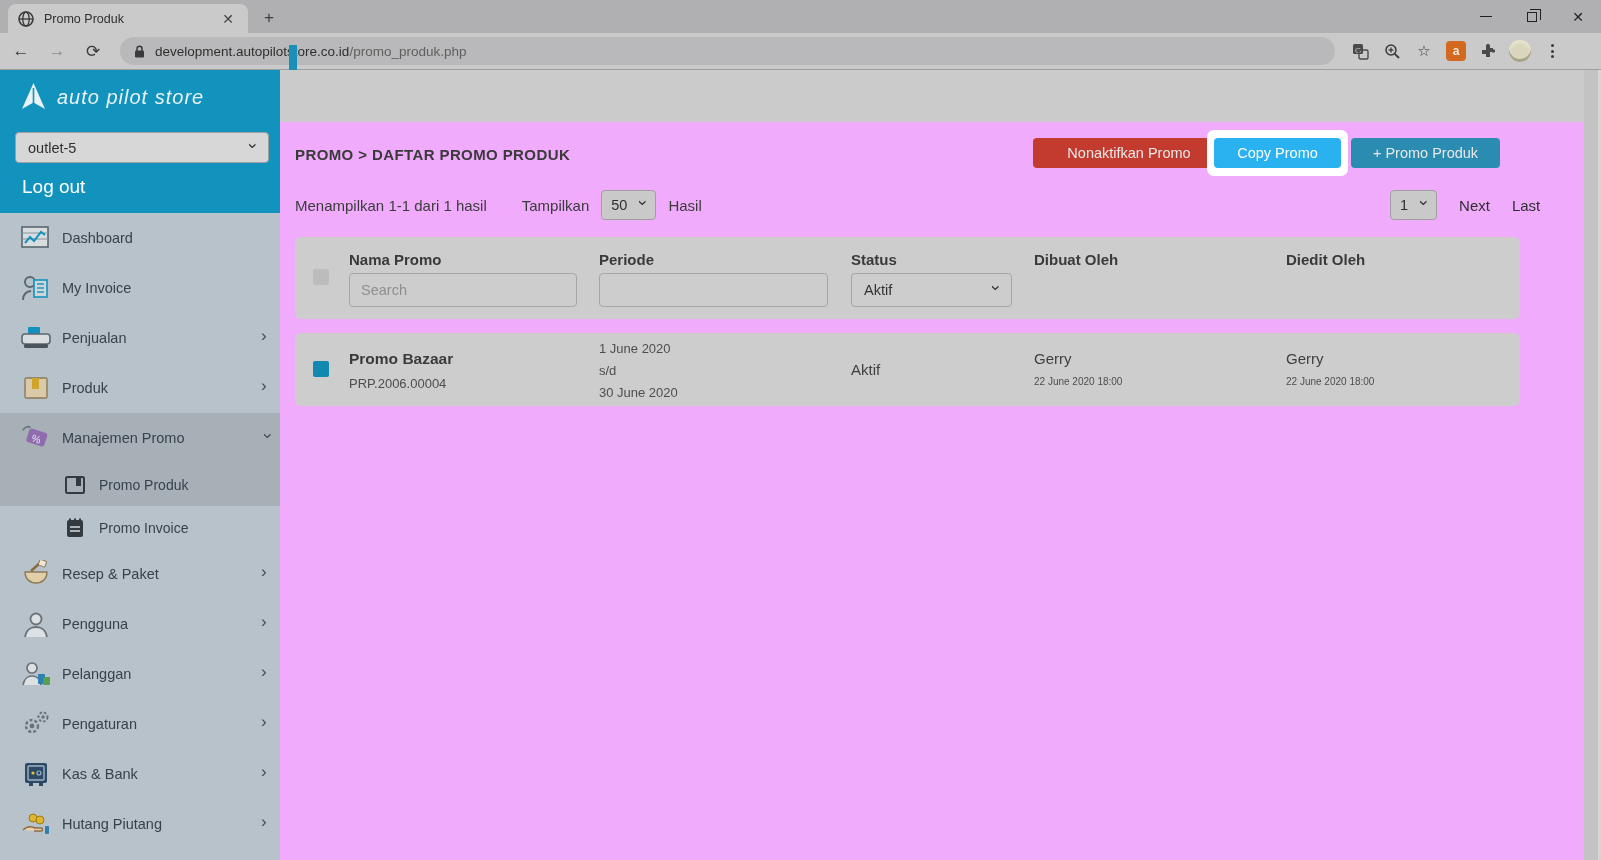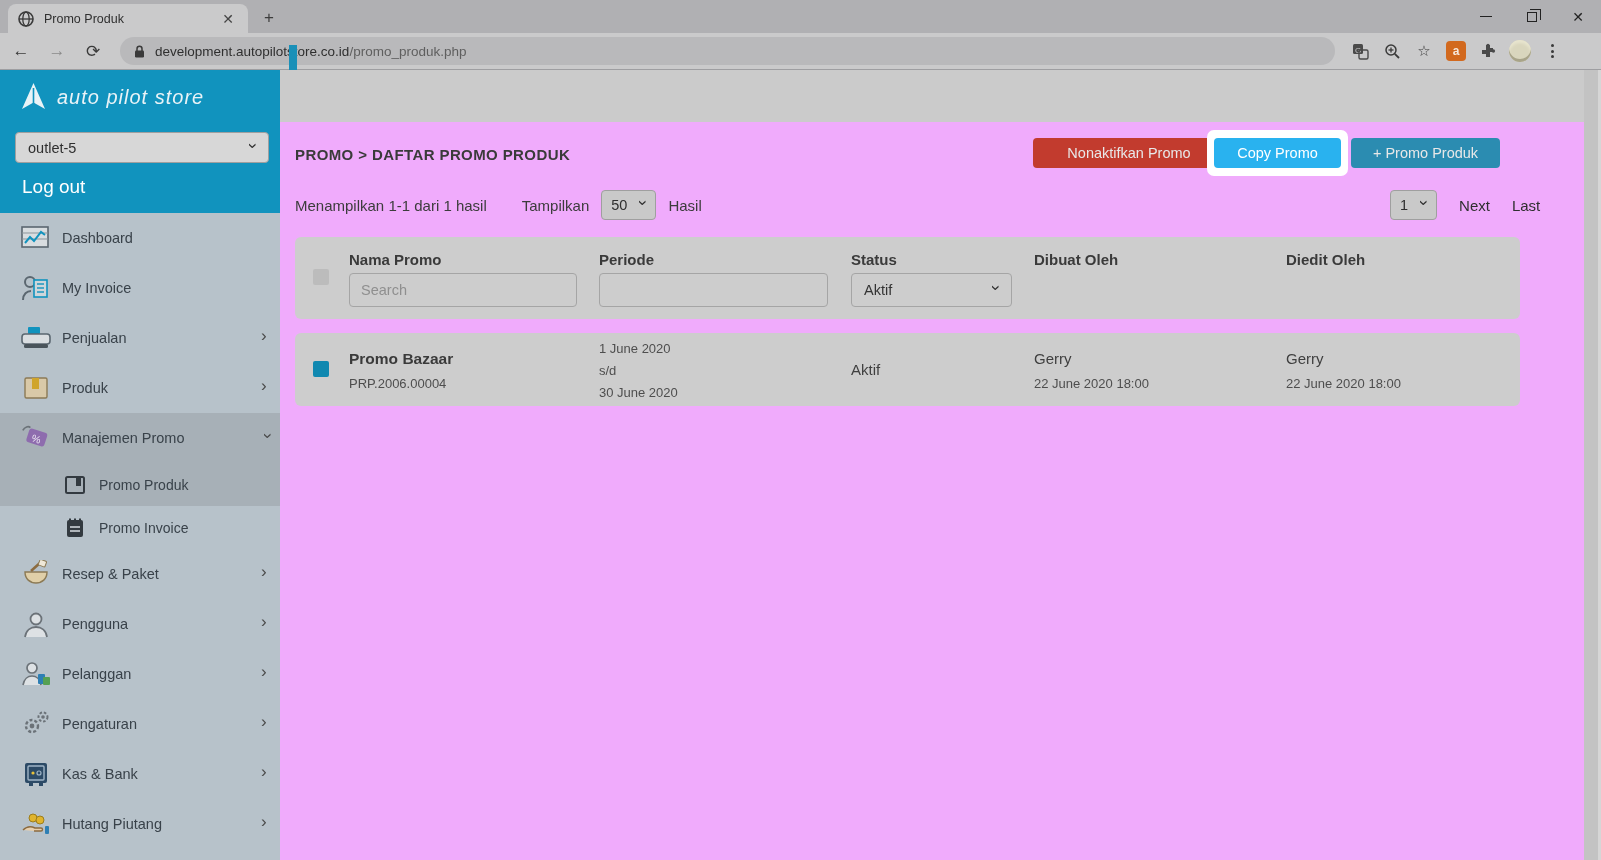--- a/index.html
+++ b/index.html
@@ -110,21 +110,21 @@
   .filter-select { position:absolute; top:36px; left:556px; width:161px; height:34px;
     border:1px solid #a5a5a5; border-radius:4px; display:flex; align-items:center;
     padding:0 12px; font-size:14.5px; color:#333; }
   .filter-select .chev { margin-left:auto; }
   .cell-title { position:absolute; top:17px; font-size:15.5px; font-weight:bold; color:#3a3a3a; }
   .cell-sub { position:absolute; top:43px; font-size:13px; color:#4e4e4e; }
   .pl1 { top:8px; } .pl2 { top:30px; } .pl3 { top:52px; }
   .pline { position:absolute; font-size:13px; color:#4e4e4e; }
   .cell-status { position:absolute; top:28px; font-size:15px; color:#3f3f3f; }
   .cell-name2 { position:absolute; top:17px; font-size:15px; color:#3f3f3f; }
-  .cell-date { position:absolute; top:43px; font-size:13px; color:#4e4e4e; }
+  .cell-date { position:absolute; top:43px; font-size:10px; color:#4e4e4e; }
   .edge-right { position:absolute; top:70px; right:0; width:3px; height:790px; background:#d6d6d6; }
 </style>
 </head>
 <body>
 
 <div class="chrome">
   <div class="tabstrip">
     <div class="tab">
       <svg class="tab-favicon" viewBox="0 0 16 16">
         <circle cx="8" cy="8" r="7" fill="none" stroke="#3a3a3a" stroke-width="1.6"></circle>

